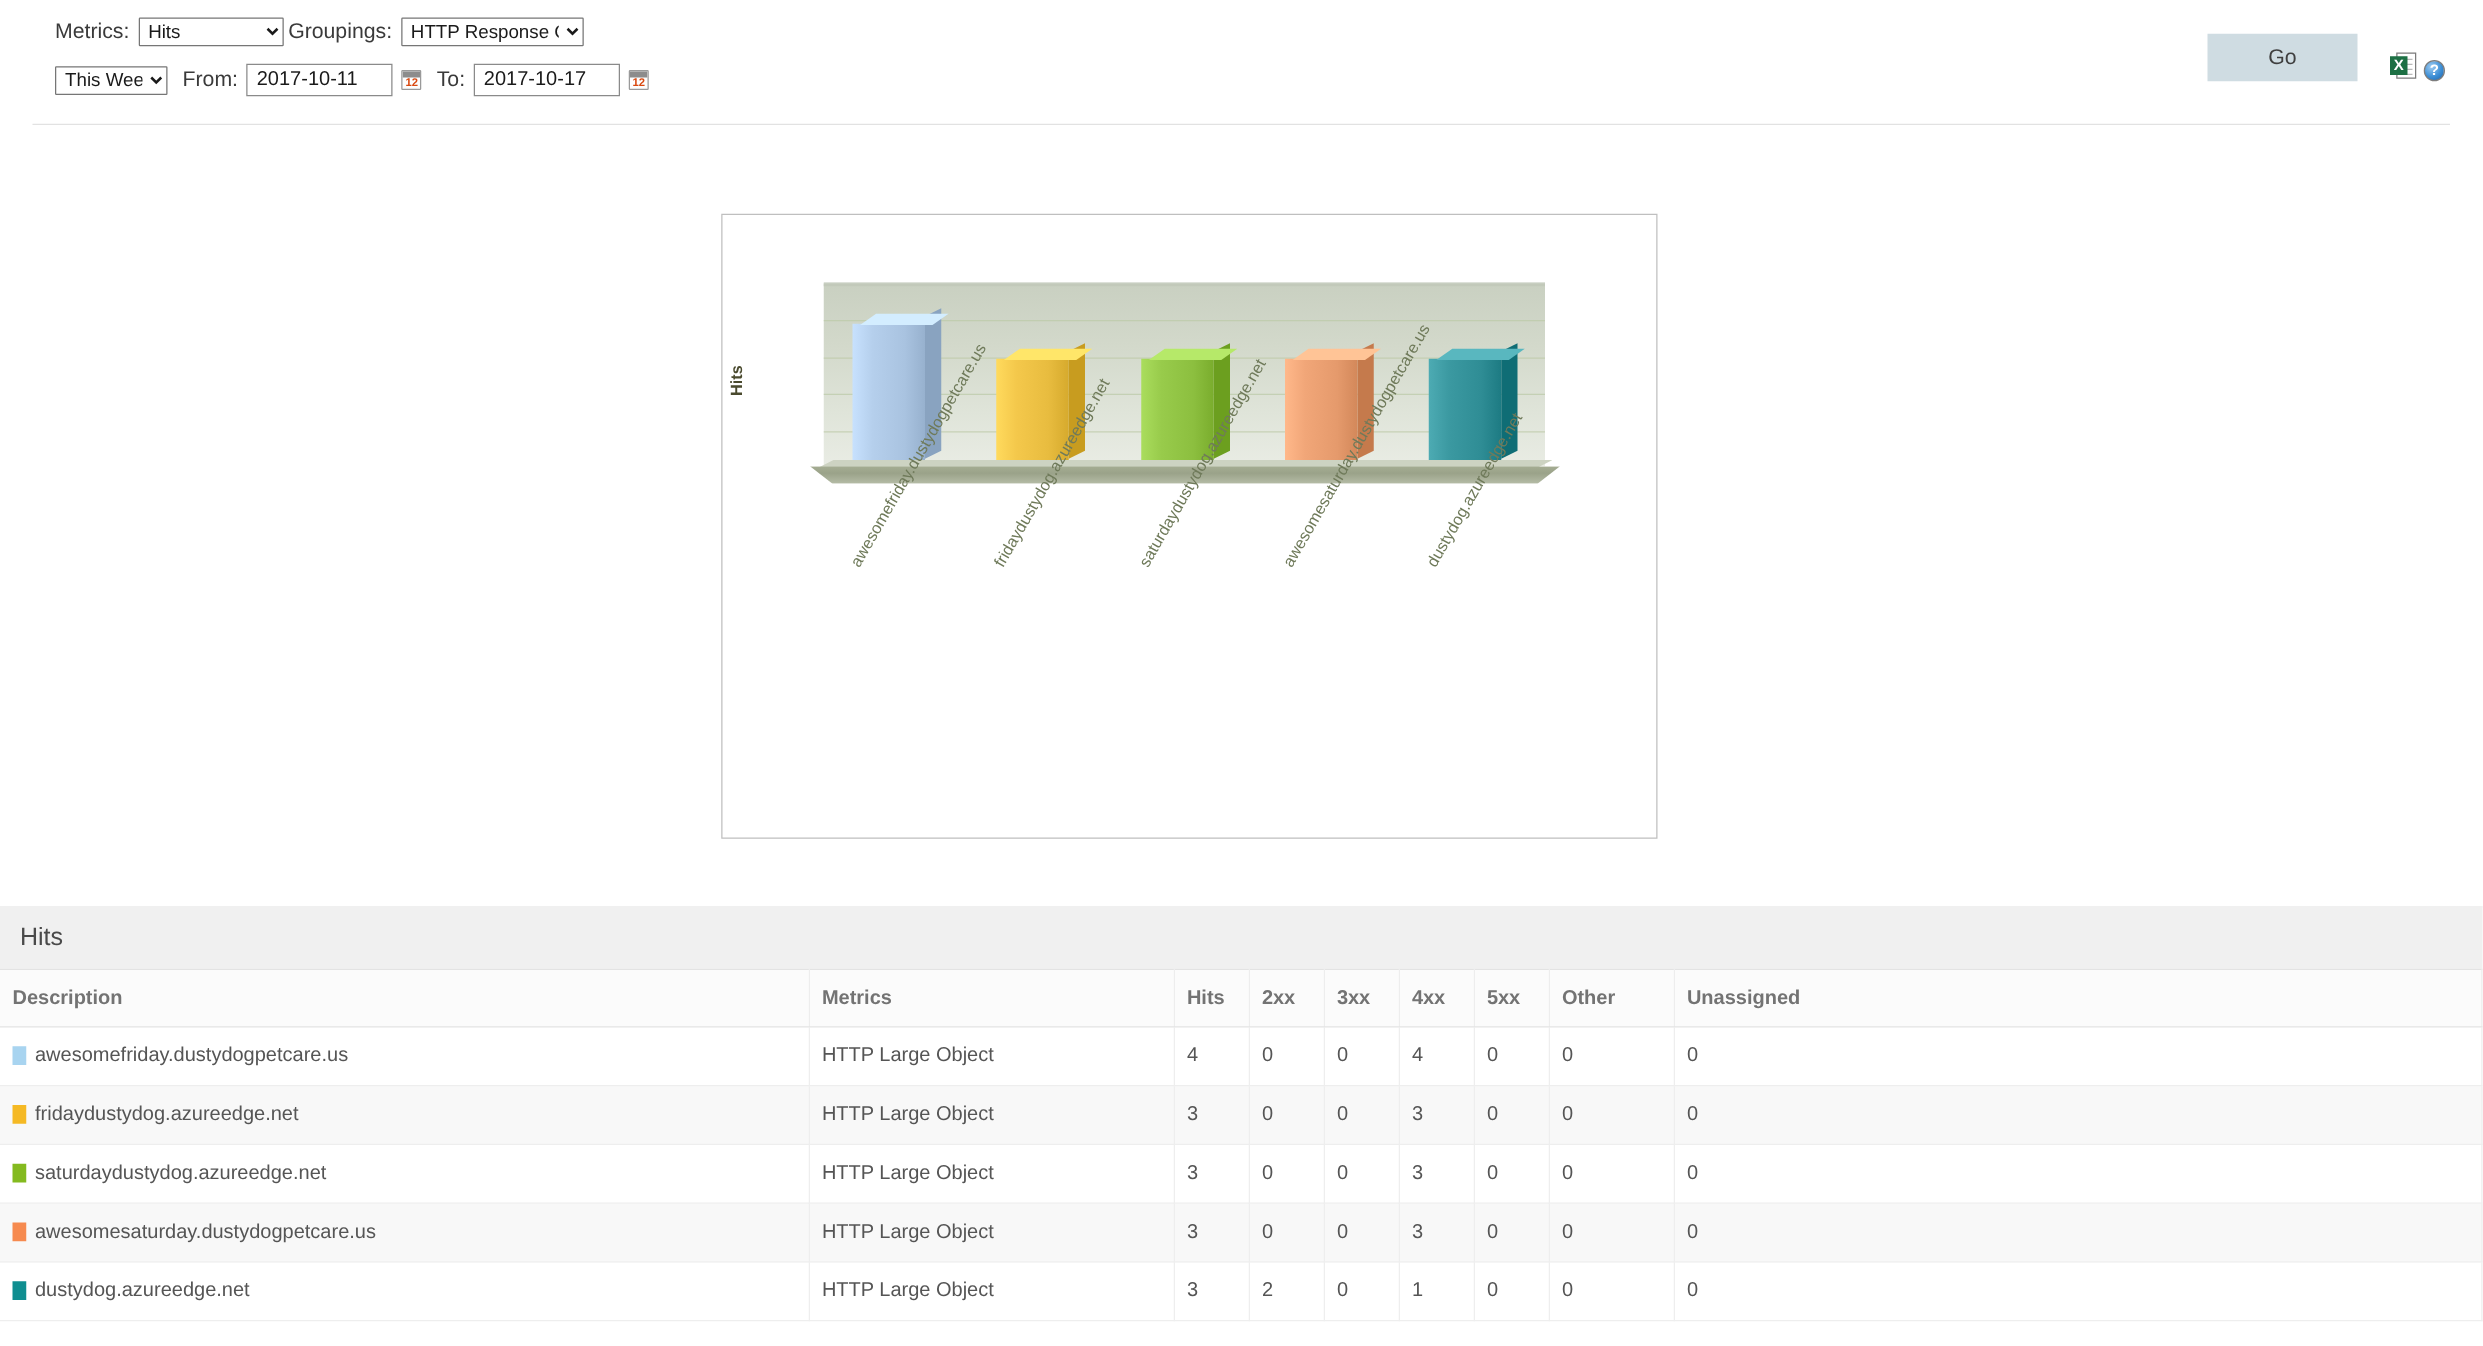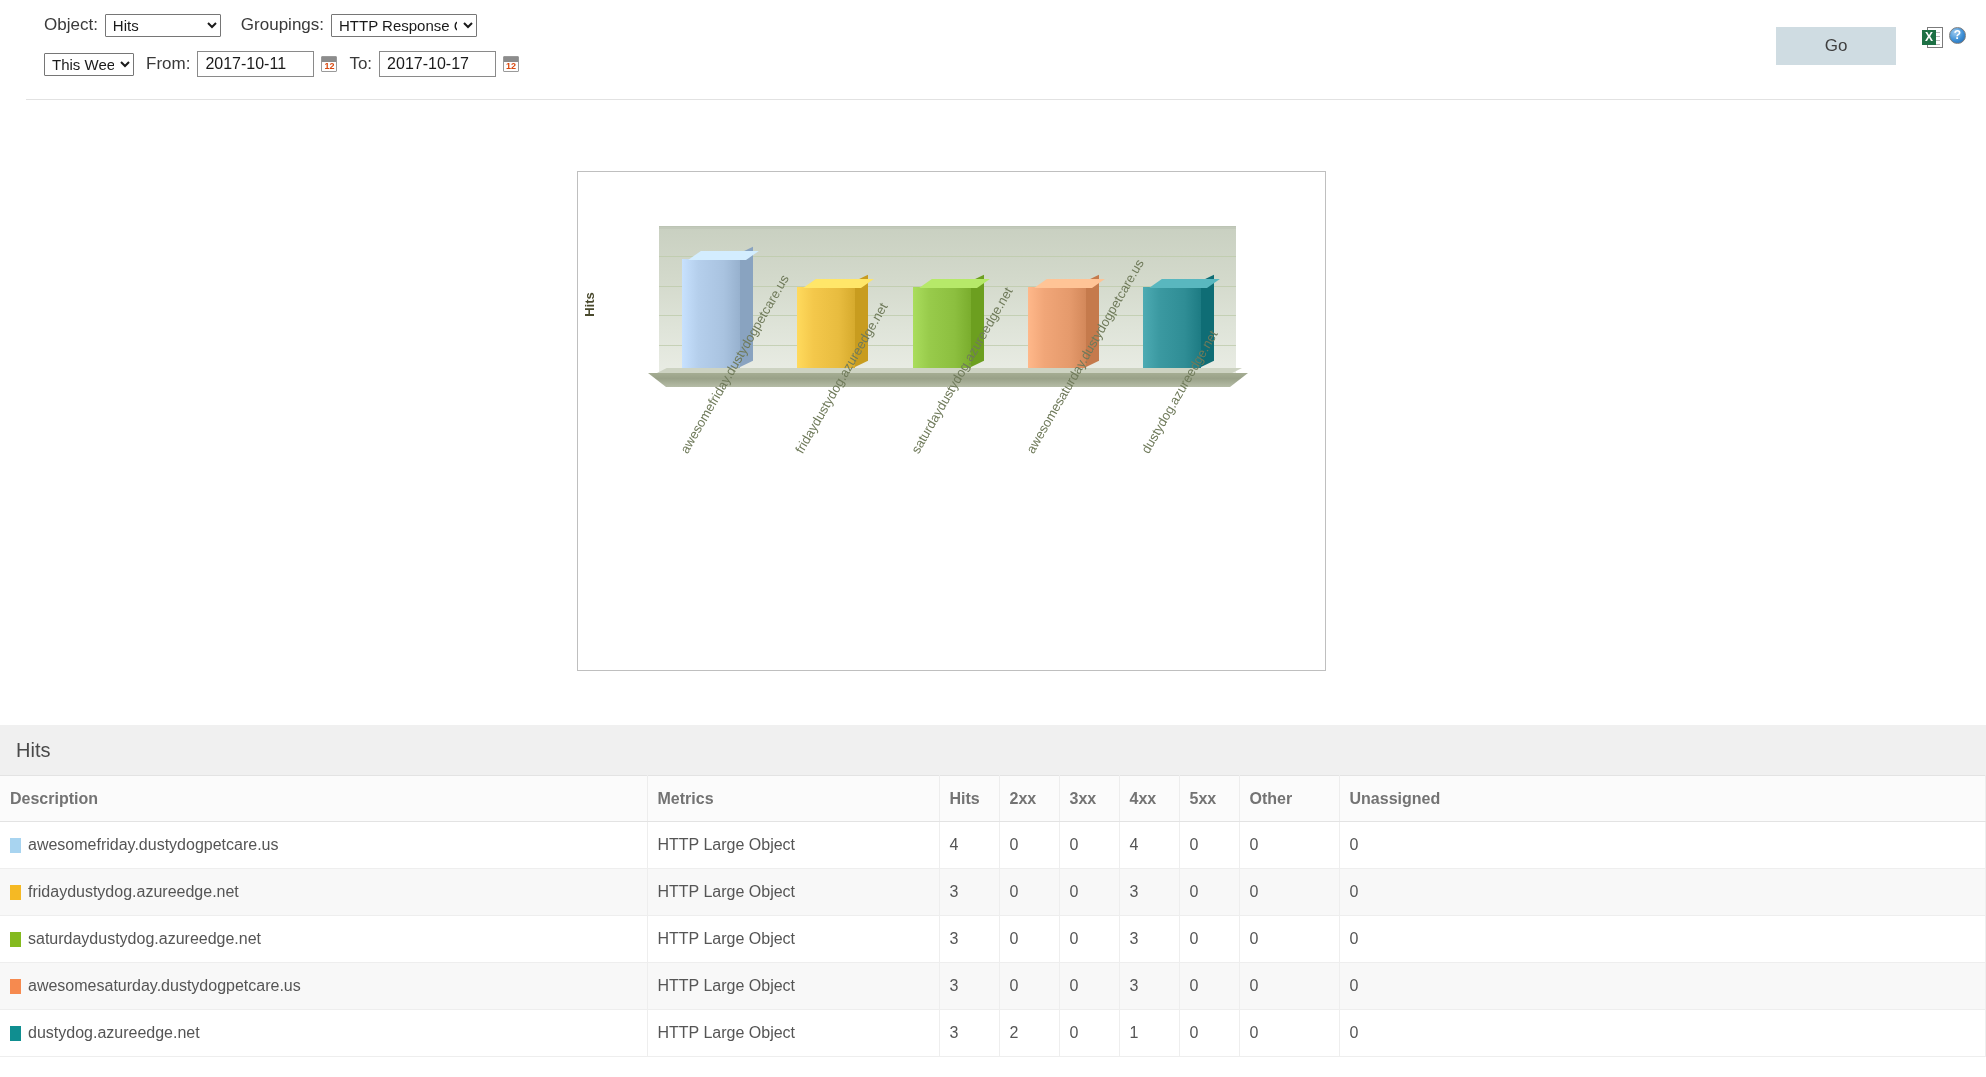--- a/index.html
+++ b/index.html
@@ -17,21 +17,21 @@
     position: relative;
     padding: 10px 0 0 44px;
     height: 100px;
   }
   .ctrl-row { display: flex; align-items: center; height: 30px; }
   .ctrl-row.row2 { margin-top: 9px; }
   .lbl {
     font-size: 17px; color: #3a3a3a;
     margin-right: 7px; white-space: nowrap;
   }
-  .lbl.sp { margin-left: 20px; }
+  .lbl.sp { margin-left: 4px; }
   select.sel {
     font-family: "Liberation Sans", sans-serif;
     font-size: 15px;
     color: #1a1a1a;
     background: #ffffff;
     border: 1px solid #767676;
     border-radius: 1px;
     height: 23px;
     padding: 1px 3px;
   }
@@ -68,22 +68,22 @@
     content: "12";
     position: absolute; left: 0; right: 0; top: 4px;
     font-size: 9px; line-height: 11px; font-weight: bold;
     text-align: center; color: #d9480f;
     font-family: "Liberation Sans", sans-serif;
   }
 
   
   #right-actions {
     position: absolute;
-    right: 20px; top: 27px;
-    display: flex; align-items: flex-start;
+    right: 30px; top: 27px;
+    display: flex; align-items: flex-end;
   }
   #go-button {
     width: 120px; height: 38px;
     background: #cfdce2;
     border: none;
     color: #3f3f3f;
     font-family: "Liberation Sans", sans-serif;
     font-size: 17px;
     cursor: pointer;
   }
@@ -266,21 +266,21 @@
   .col-num    { width: 60px; }
   .col-other  { width: 100px; }
   .col-unassigned { width: auto; }
 </style>
 </head>
 <body>
 
 <div id="toolbar">
 
   <div class="ctrl-row">
-    <span class="lbl">Object:</span>
+    <span class="lbl">Metrics:</span>
     <select class="sel" id="metrics-select">
       <option>Hits</option>
     </select>
     <span class="lbl sp">Groupings:</span>
     <select class="sel" id="groupings-select">
       <option>HTTP Response Codes</option>
     </select>
   </div>
 
   <div class="ctrl-row row2">

